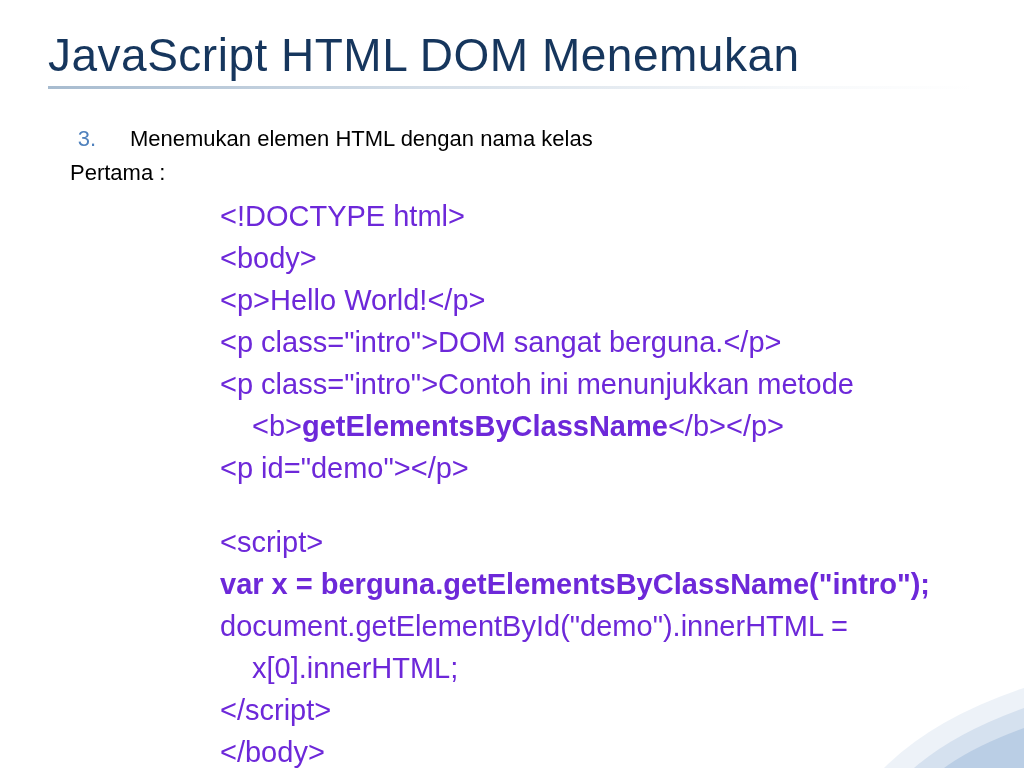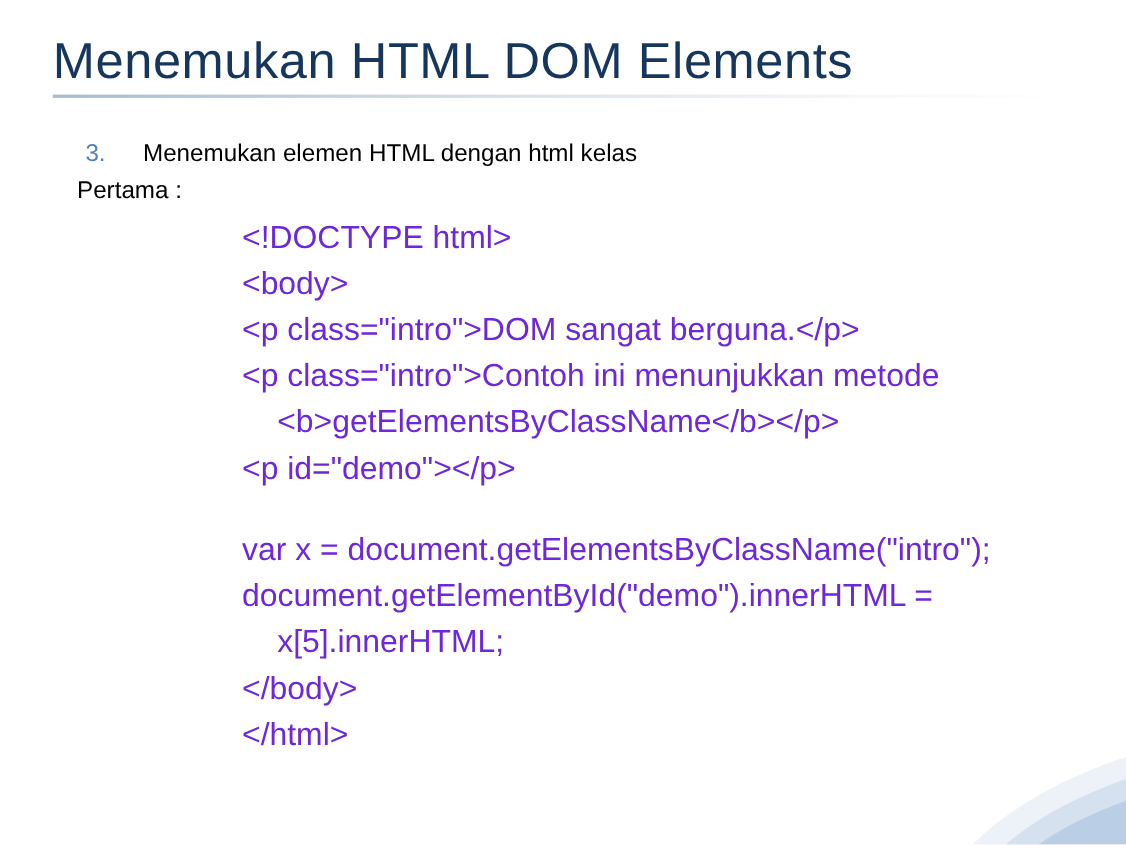--- a/index.html
+++ b/index.html
@@ -61,59 +61,62 @@
     margin-bottom: 6px;
   }
   .code-block {
     padding-left: 150px;
     font-size: 29px;
     line-height: 1.45;
     color: #6d28d9;
   }
   .code-line { white-space: pre; }
   .indent { padding-left: 32px; }
-  .bold { font-weight: normal; }
+  .bold { font-weight: bold; }
   .blank { height: 32px; }
   .corner {
     position: absolute;
     right: 0;
     bottom: 0;
     width: 200px;
     height: 120px;
     pointer-events: none;
   }
 </style>
 </head>
 <body>
 
 <div class="slide">
 
-  <div class="title">Menemukan HTML DOM Elements</div>
+  <div class="title">JavaScript HTML DOM Menemukan</div>
   <div class="title-underline"></div>
 
   <div class="content">
 
     <div class="list-line">
       <span class="list-num">3.</span>
-      <span class="list-text">Menemukan elemen HTML dengan html kelas</span>
+      <span class="list-text">Menemukan elemen HTML dengan nama kelas</span>
     </div>
 
     <div class="contoh">Pertama :</div>
 
     <div class="code-block">
       <div class="code-line">&lt;!DOCTYPE html&gt;</div>
       <div class="code-line">&lt;body&gt;</div>
+      <div class="code-line">&lt;p&gt;Hello World!&lt;/p&gt;</div>
       <div class="code-line">&lt;p class="intro"&gt;DOM sangat berguna.&lt;/p&gt;</div>
       <div class="code-line"><span>&lt;p class="intro"&gt;Contoh ini menunjukkan metode </span></div>
       <div class="code-line indent"><span>&lt;b&gt;</span><span class="bold">getElementsByClassName</span><span>&lt;/b&gt;&lt;/p&gt;</span></div>
       <div class="code-line">&lt;p id="demo"&gt;&lt;/p&gt;</div>
       <div class="blank"></div>
-      <div class="code-line bold">var x = document.getElementsByClassName("intro");</div>
+      <div class="code-line">&lt;script&gt;</div>
+      <div class="code-line bold">var x = berguna.getElementsByClassName("intro");</div>
       <div class="code-line">document.getElementById("demo").innerHTML = </div>
-      <div class="code-line indent">x[5].innerHTML;</div>
+      <div class="code-line indent">x[0].innerHTML;</div>
+      <div class="code-line">&lt;/script&gt;</div>
       <div class="code-line">&lt;/body&gt;</div>
       <div class="code-line">&lt;/html&gt;</div>
     </div>
 
   </div>
 
   <svg class="corner" viewBox="0 0 200 120" preserveAspectRatio="xMaxYMax meet">
     <path d="M 200 40 Q 110 70 60 120 L 200 120 Z" fill="rgba(79,129,189,0.10)"></path>
     <path d="M 200 60 Q 130 85 90 120 L 200 120 Z" fill="rgba(79,129,189,0.15)"></path>
     <path d="M 200 80 Q 150 98 120 120 L 200 120 Z" fill="rgba(79,129,189,0.20)"></path>

